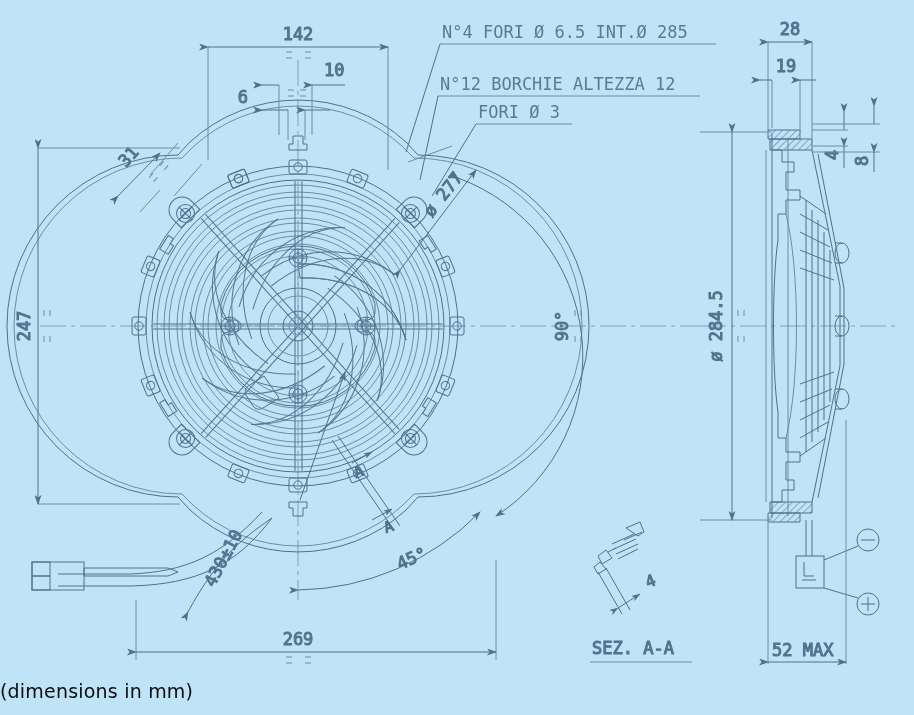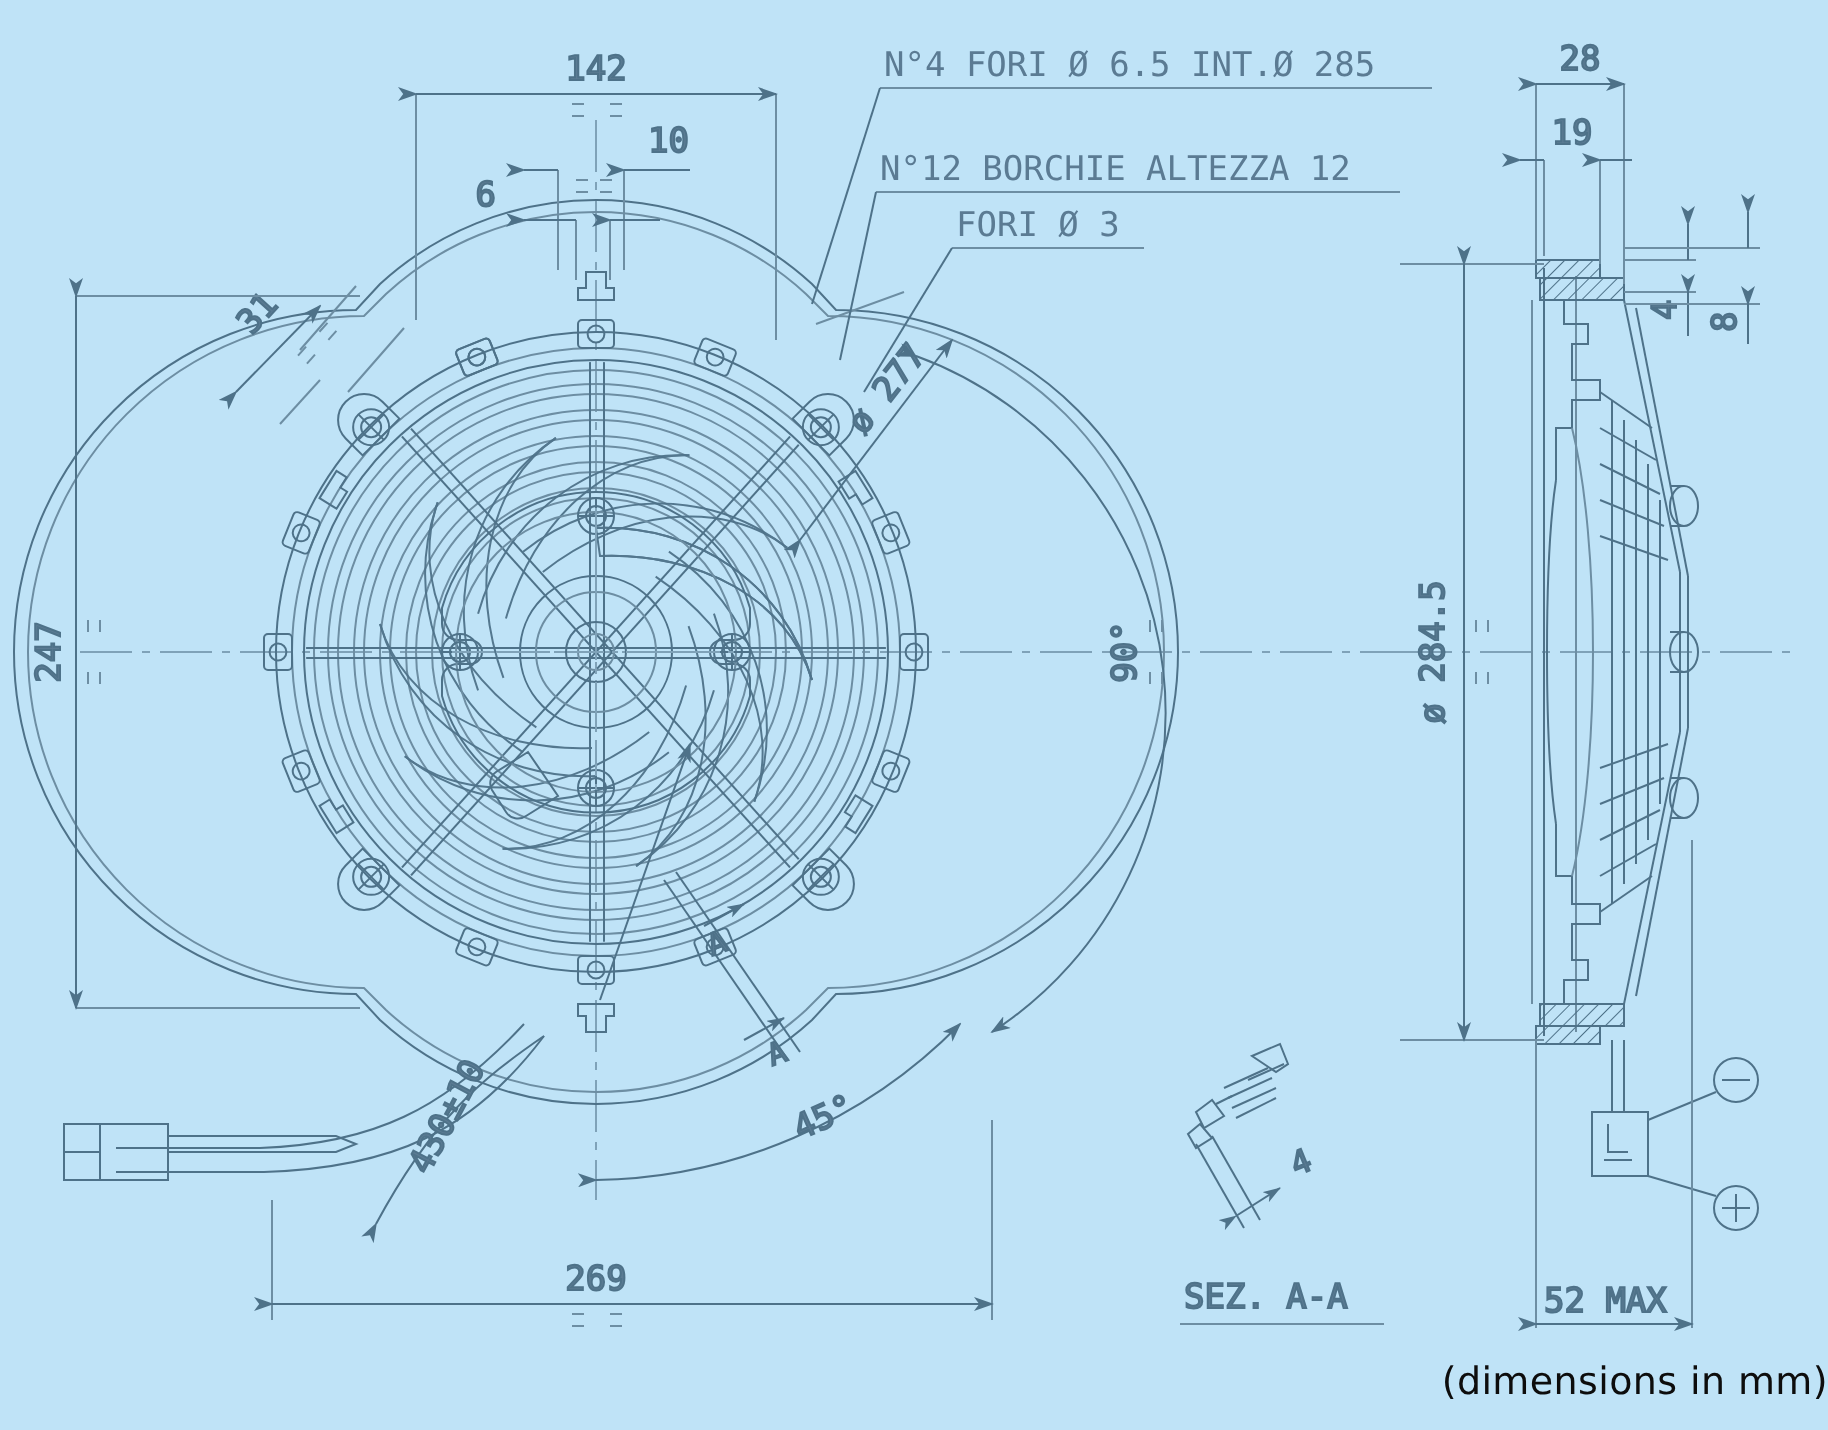--- a/index.html
+++ b/index.html
@@ -4,21 +4,21 @@
 <title>Fan Technical Drawing</title>
 <style>
   html,body{margin:0;padding:0;background:#bfe3f7;}
   body{
     width:914px;height:715px;overflow:hidden;position:relative;
     font-family:"DejaVu Sans Mono","Liberation Mono",monospace;
     background:#bfe3f7;
   }
   #sheet{position:absolute;inset:0;width:914px;height:715px;}
   .caption{
-    position:absolute;left:0;top:680px;width:914px;text-align:right;
+    position:absolute;left:0;top:680px;width:914px;text-align:left;
     font-family:"DejaVu Sans","Liberation Sans",sans-serif;
     font-size:19px;color:#0d0d0d;letter-spacing:.2px;
   }
   svg{display:block;}
   text{font-family:"DejaVu Sans Mono","Liberation Mono",monospace;fill:#5b7b93;}
 </style>
 </head>
 <body>
 
 <div id="sheet">

